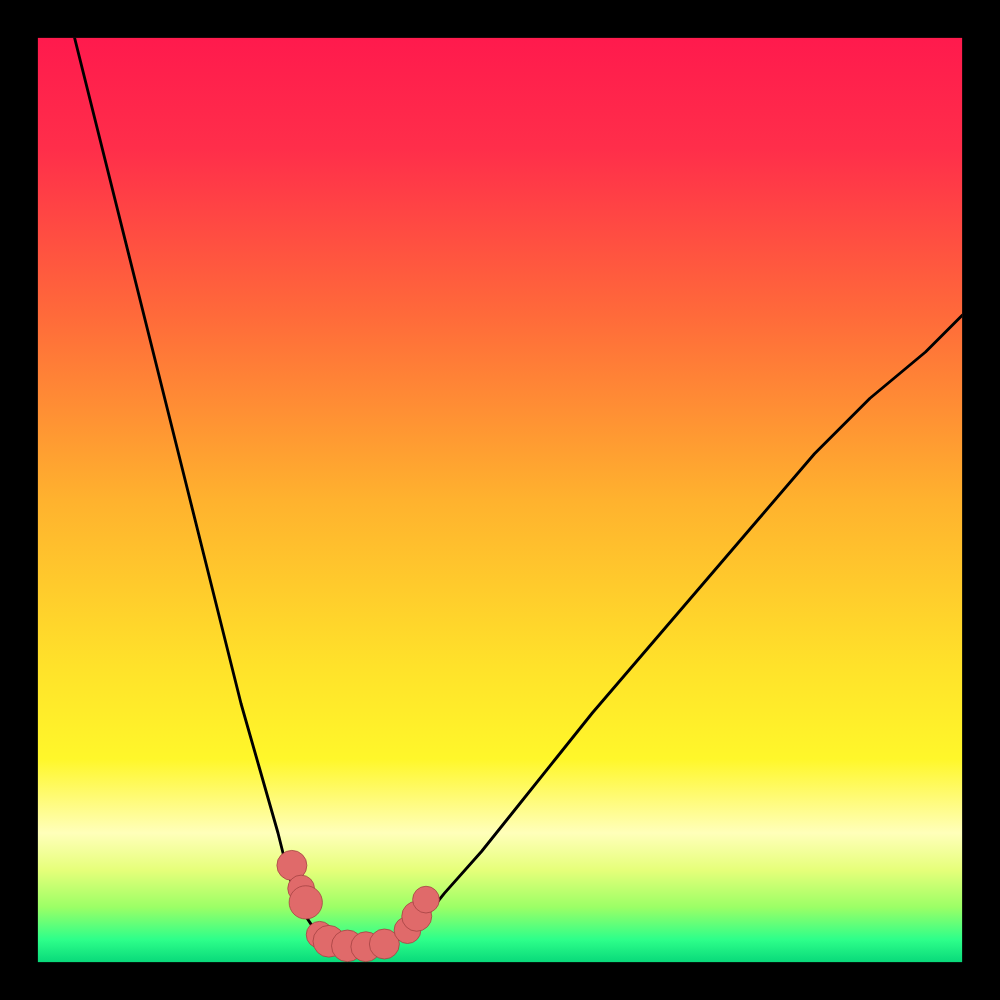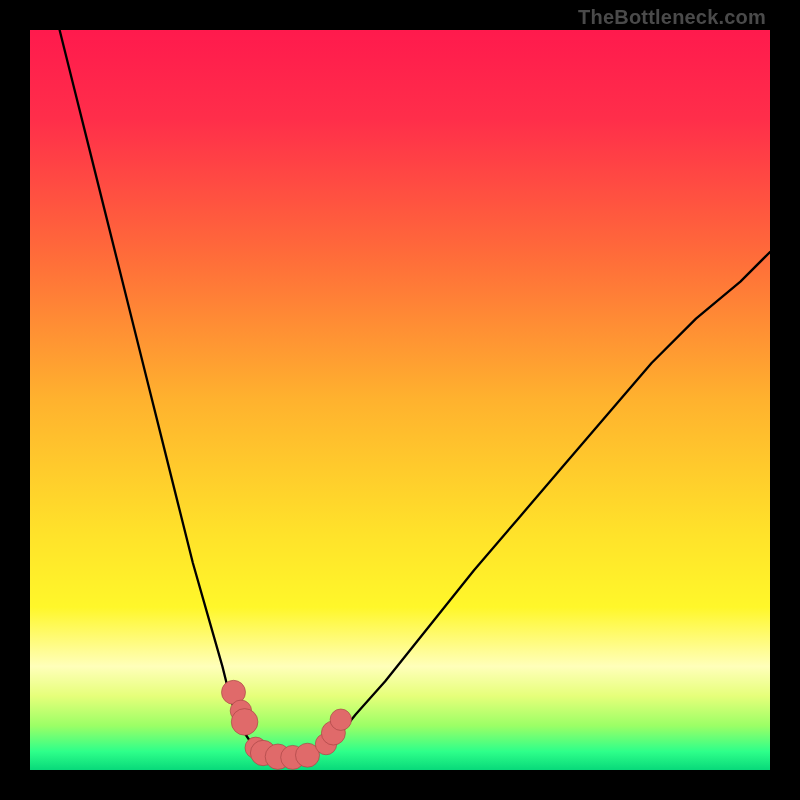--- a/index.html
+++ b/index.html
@@ -49,21 +49,20 @@
     font-weight: 600;
     color: #4a4a4a;
     letter-spacing: 0.2px;
   }
 </style>
 </head>
 <body>
 
 <div class="frame">
 
-  <div class="watermark">TheBottleneck.com</div>
 
   <div class="plot">
     <svg class="gradient" viewBox="0 0 740 740" preserveAspectRatio="none">
       <defs>
         <linearGradient id="bg" x1="0" y1="0" x2="0" y2="1">
             <stop offset="0%" stop-color="#ff1a4d"></stop>
             <stop offset="12%" stop-color="#ff2e4a"></stop>
             <stop offset="30%" stop-color="#ff6a3a"></stop>
             <stop offset="50%" stop-color="#ffb22e"></stop>
             <stop offset="68%" stop-color="#ffe22a"></stop>

